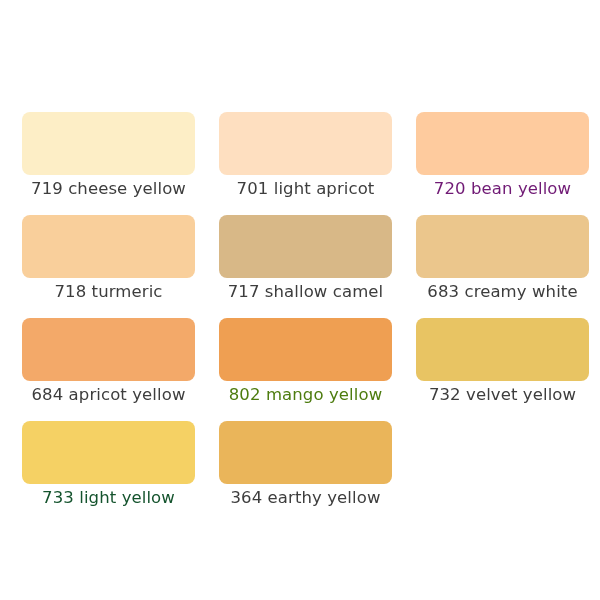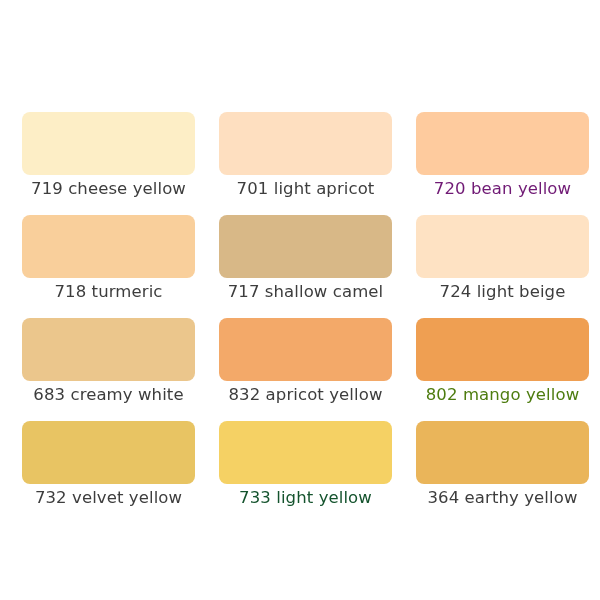--- a/index.html
+++ b/index.html
@@ -73,30 +73,26 @@
       </div>
       <div class="swatch-cell">
         <div class="swatch-chip" style="background-color: rgb(249, 207, 155);"></div>
         <div class="swatch-label" style="color: rgb(61, 61, 61);">718 turmeric</div>
       </div>
       <div class="swatch-cell">
         <div class="swatch-chip" style="background-color: rgb(216, 184, 135);"></div>
         <div class="swatch-label" style="color: rgb(61, 61, 61);">717 shallow camel</div>
       </div>
       <div class="swatch-cell">
-        <div class="swatch-chip" style="background-color: rgb(254, 226, 195);"></div>
-        <div class="swatch-label" style="color: rgb(61, 61, 61);">724 light beige</div>
-      </div>
-      <div class="swatch-cell">
         <div class="swatch-chip" style="background-color: rgb(235, 198, 140);"></div>
         <div class="swatch-label" style="color: rgb(61, 61, 61);">683 creamy white</div>
       </div>
       <div class="swatch-cell">
         <div class="swatch-chip" style="background-color: rgb(243, 169, 105);"></div>
-        <div class="swatch-label" style="color: rgb(61, 61, 61);">832 apricot yellow</div>
+        <div class="swatch-label" style="color: rgb(61, 61, 61);">684 apricot yellow</div>
       </div>
       <div class="swatch-cell">
         <div class="swatch-chip" style="background-color: rgb(239, 159, 82);"></div>
         <div class="swatch-label" style="color: #4d7c0f;">802 mango yellow</div>
       </div>
       <div class="swatch-cell">
         <div class="swatch-chip" style="background-color: rgb(232, 196, 99);"></div>
         <div class="swatch-label" style="color: rgb(61, 61, 61);">732 velvet yellow</div>
       </div>
       <div class="swatch-cell">

